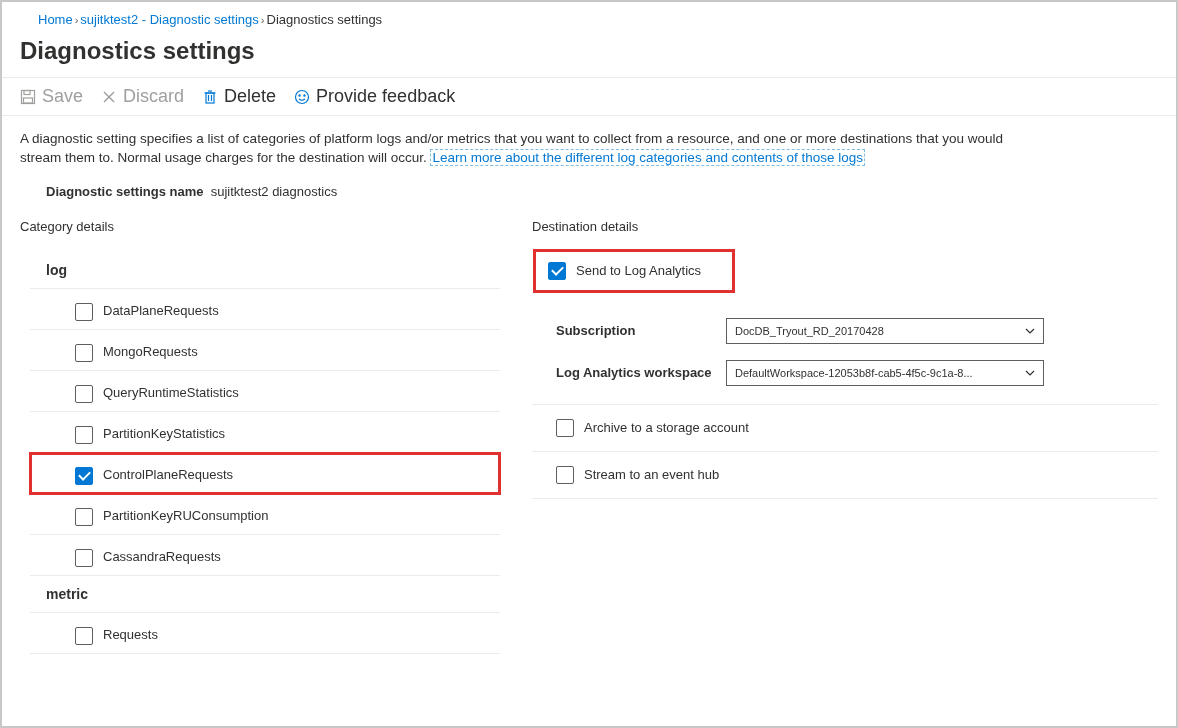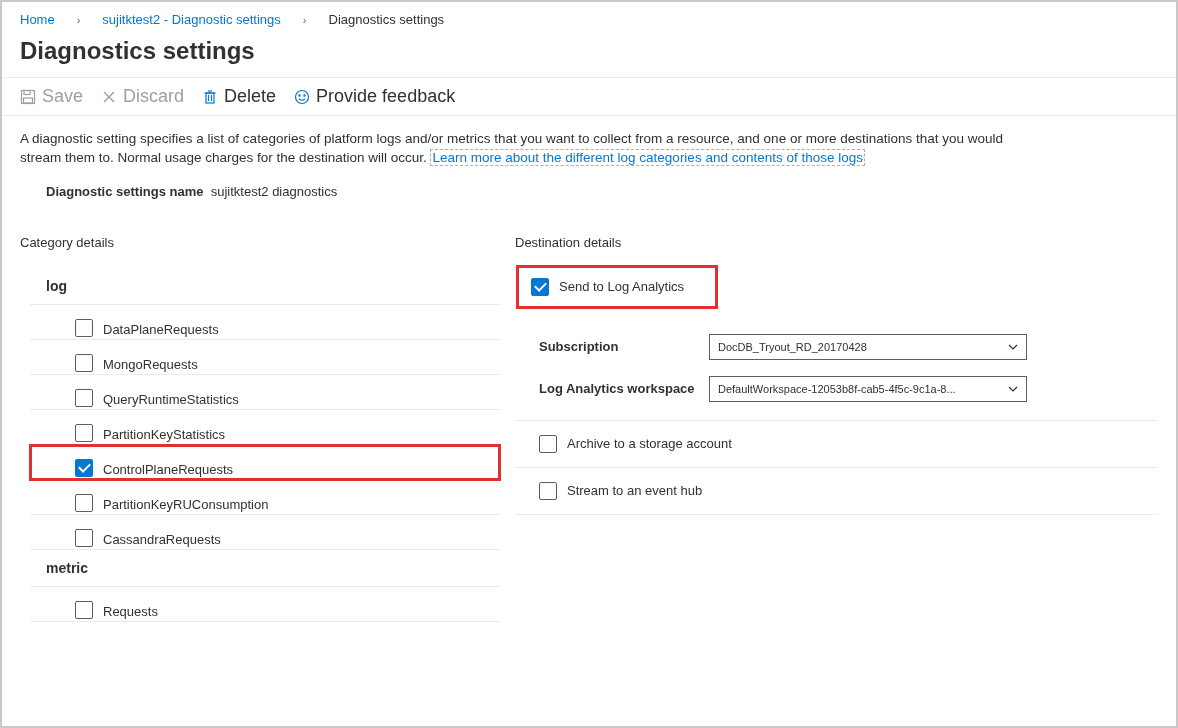--- a/index.html
+++ b/index.html
@@ -8,25 +8,25 @@
     font-family: "Segoe UI", -apple-system, BlinkMacSystemFont, sans-serif;
     font-size: 13px;
     color: #323130;
     background: #ffffff;
     border: 2px solid #c8c8c8;
     width: 1178px;
     height: 728px;
     overflow: hidden;
   }
   .breadcrumb {
-    padding: 10px 18px 6px;
-    font-size: 13px;
-    display: flex;
-    align-items: center;
-    gap: 22px;
+    padding: 10px 36px 6px;
+    font-size: 13px;
+    display: flex;
+    align-items: center;
+    gap: 2px;
   }
   .breadcrumb a { color: #0078d4; text-decoration: none; }
   .breadcrumb .sep { color: #605e5c; font-size: 11px; }
   .breadcrumb .current { color: #323130; }
   .page-title {
     font-size: 24px;
     font-weight: 600;
     padding: 4px 18px 12px;
   }
   .toolbar {
@@ -63,40 +63,40 @@
     cursor: pointer;
   }
   .setting-name-row {
     margin-top: 16px;
     font-size: 13px;
     margin-left: 26px;
   }
   .setting-name-row .label { font-weight: 600; }
   .columns {
     display: flex;
-    margin-top: 36px;
-    gap: 15px;
+    margin-top: 20px;
+    gap: 32px;
   }
   .col-left { width: 480px; }
   .col-right { flex: 1; }
   .section-title {
     font-size: 13px;
     font-weight: 400;
     margin-bottom: 18px;
   }
   .group-label {
     font-weight: 600;
     font-size: 14px;
     padding: 10px 16px;
     border-bottom: 1px solid #edebe9;
   }
   .log-item {
     display: flex;
-    align-items: flex-end;
-    padding: 14px 0 2px 45px;
+    align-items: flex-start;
+    padding: 14px 0 8px 45px;
     border-bottom: 1px solid #edebe9;
     gap: 10px;
   }
   .checkbox {
     width: 18px;
     height: 18px;
     border: 1px solid #605e5c;
     border-radius: 2px;
     display: flex;
     align-items: center;

